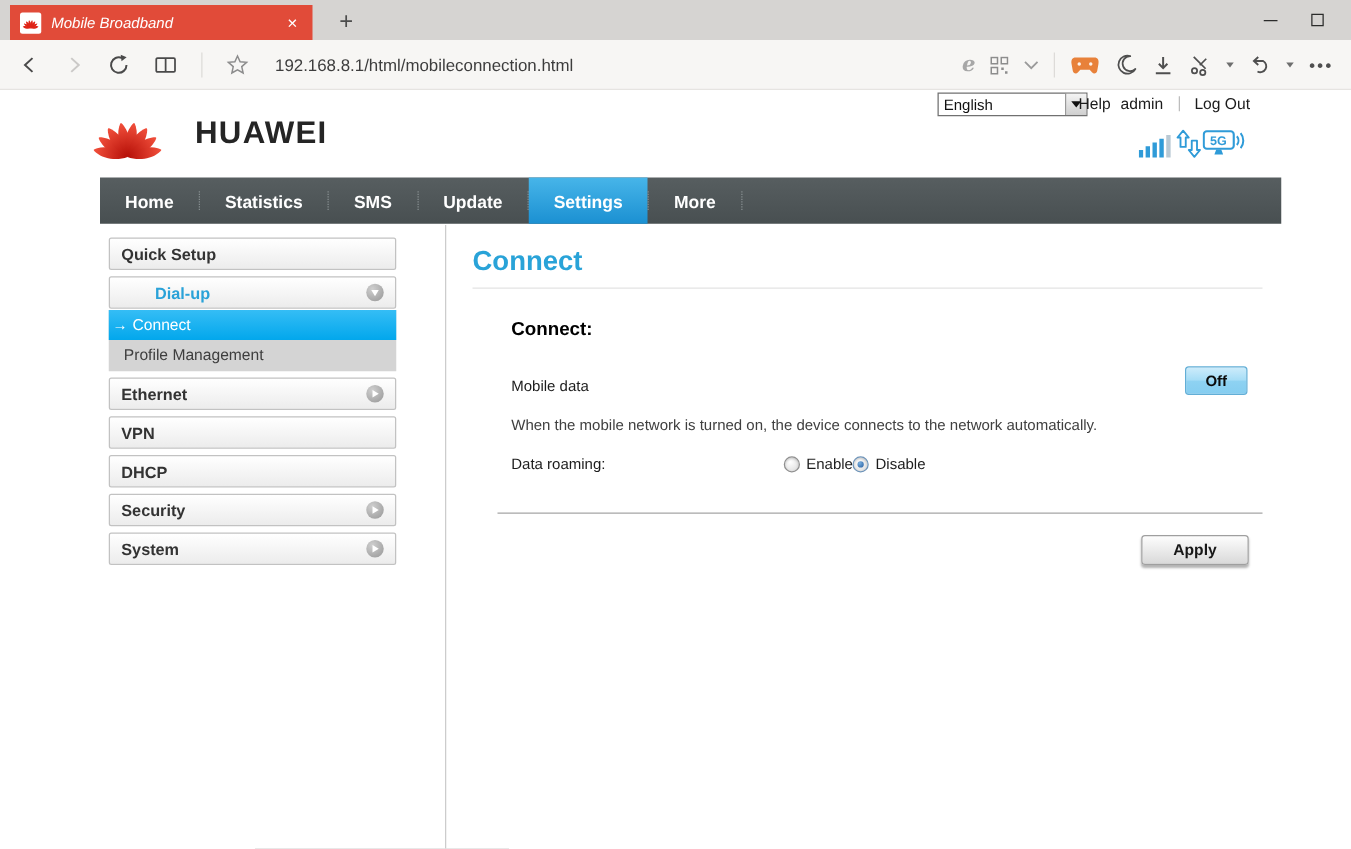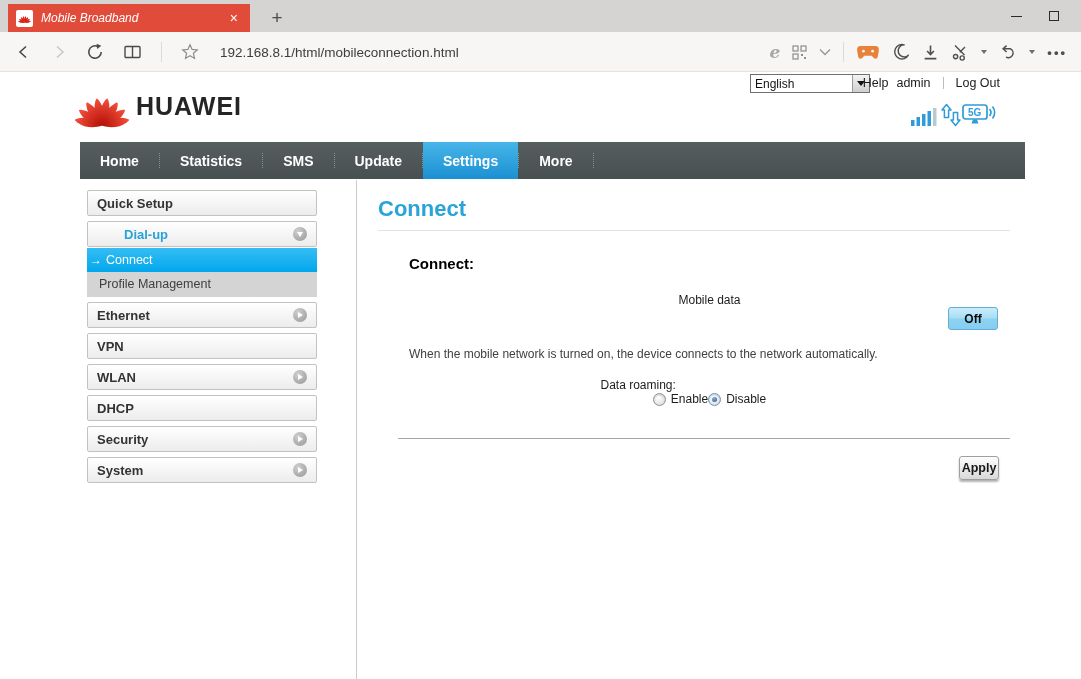--- a/index.html
+++ b/index.html
@@ -44,21 +44,21 @@
   .lang-select .btn { width:17px; height:17px; background:linear-gradient(#f4f4f4,#cfcfcf);
                       border-left:1px solid #9a9a9a; display:flex; align-items:center; justify-content:center; }
   .sel-caret { width:0; height:0; border-left:4px solid transparent; border-right:4px solid transparent;
                border-top:5px solid #111; }
   .account { position:absolute; right:81px; top:4px; display:flex; align-items:center; gap:8px;
              font-size:12.5px; color:#1b1b1b; }
   .account a { color:#1b1b1b; text-decoration:none; cursor:pointer; }
   .acct-sep { width:1px; height:12px; background:#bdbdbd; margin:0 4px; }
 
   .logo { position:absolute; left:74px; top:10px; display:flex; align-items:center; }
-  .logo-text { font-size:25px; font-weight:bold; color:#252525; letter-spacing:1px; margin-left:6px; }
+  .logo-text { font-size:25px; font-weight:bold; color:#252525; letter-spacing:1px; margin-left:26px; }
 
   .status-icons { position:absolute; right:85px; top:31px; display:flex; align-items:flex-end; }
 
   
   .navbar { position:absolute; left:80px; top:70px; width:945px; height:37px;
             background:linear-gradient(#575e60,#484f51); display:flex; align-items:stretch; }
   .nav-item { display:flex; align-items:center; padding:0 20px; color:#fff; font-size:14px;
               font-weight:bold; cursor:pointer; }
   .nav-item.active { background:linear-gradient(#47b5e9,#1b90d2); }
   .nav-sep { align-self:center; height:15px; border-right:1px dotted #878f91; }
@@ -85,42 +85,42 @@
   .sub-item.selected .arrow { margin-right:4px; font-size:12px; }
 
   .vdivider { position:absolute; left:356px; top:108px; width:1px; height:499px; background:#cccccc; }
 
   
   .main { position:absolute; left:378px; top:118px; width:632px; }
   .page-title { font-size:22px; font-weight:bold; color:#29a3d8; margin-top:6px; }
   .hr1 { border:none; border-top:1px solid #e3e3e3; margin-top:8px; }
   .section { padding-left:31px; }
   .section-title { font-size:15px; font-weight:bold; color:#000; margin-top:24px; }
-  .row { display:flex; align-items:center;flex-direction:column; }
+  .row { display:flex; align-items:flex-end; }
   .row-mobiledata { margin-top:21px; }
   .field-label { font-size:12px; color:#1c1c1c; }
   .off-btn { margin-left:auto; margin-right:12px; width:50px; height:23px; border:1px solid #62aed6;
              border-radius:3px; background:linear-gradient(#cdecfb 0%, #a6ddf6 48%, #8ed2f2 52%, #85cdf0 100%);
              font-size:12px; font-weight:bold; color:#0b0b0b; cursor:pointer;
              display:flex; align-items:center; justify-content:center; }
   .note { font-size:12px; color:#404040; margin-top:17px; }
   .row-roaming { margin-top:17px; }
   .roam-label { width:218px; }
   .radio-group { display:flex; align-items:center; }
   .radio-opt { display:flex; align-items:center; gap:5px; cursor:pointer; }
   .radio { width:13px; height:13px; border-radius:50%; border:1px solid #8f8f8f;
            background:radial-gradient(circle at 38% 32%, #ffffff, #d9d9d9);
            box-shadow:inset 0 1px 2px rgba(0,0,0,.18); position:relative; }
   .radio.checked { border-color:#6d93b8; }
   .radio.checked::after { content:""; position:absolute; left:3px; top:3px; width:5px; height:5px;
            border-radius:50%; background:radial-gradient(circle at 35% 30%, #7ab0e0, #255c9f); }
   .radio-text { font-size:12px; color:#1c1c1c; }
   .hr2 { border:none; border-top:1px solid #a5a5a5; margin-top:32px; margin-left:20px; }
   .apply-row { display:flex; justify-content:flex-end; margin-top:17px; padding-right:11px; }
-  .apply-btn { width:40px; height:24px; border:1px solid #9f9f9f; border-radius:3px;
+  .apply-btn { width:86px; height:24px; border:1px solid #9f9f9f; border-radius:3px;
                background:linear-gradient(#fdfdfd,#d9d9d9); box-shadow:0 2px 2px rgba(0,0,0,.3);
                font-size:12.5px; font-weight:bold; color:#171717; cursor:pointer;
                display:flex; align-items:center; justify-content:center; }
 </style>
 </head>
 <body>
 
 <div class="window">
 
   <div class="titlebar">
@@ -341,26 +341,20 @@
       <div class="side-box">
         <span class="lbl">Ethernet</span>
         <span class="circ">
             <i class="tri-right"></i>
           </span>
       </div>
       <div class="side-box">
         <span class="lbl">VPN</span>
       </div>
       <div class="side-box">
-        <span class="lbl">WLAN</span>
-        <span class="circ">
-            <i class="tri-right"></i>
-          </span>
-      </div>
-      <div class="side-box">
         <span class="lbl">DHCP</span>
       </div>
       <div class="side-box">
         <span class="lbl">Security</span>
         <span class="circ">
             <i class="tri-right"></i>
           </span>
       </div>
       <div class="side-box">
         <span class="lbl">System</span>

